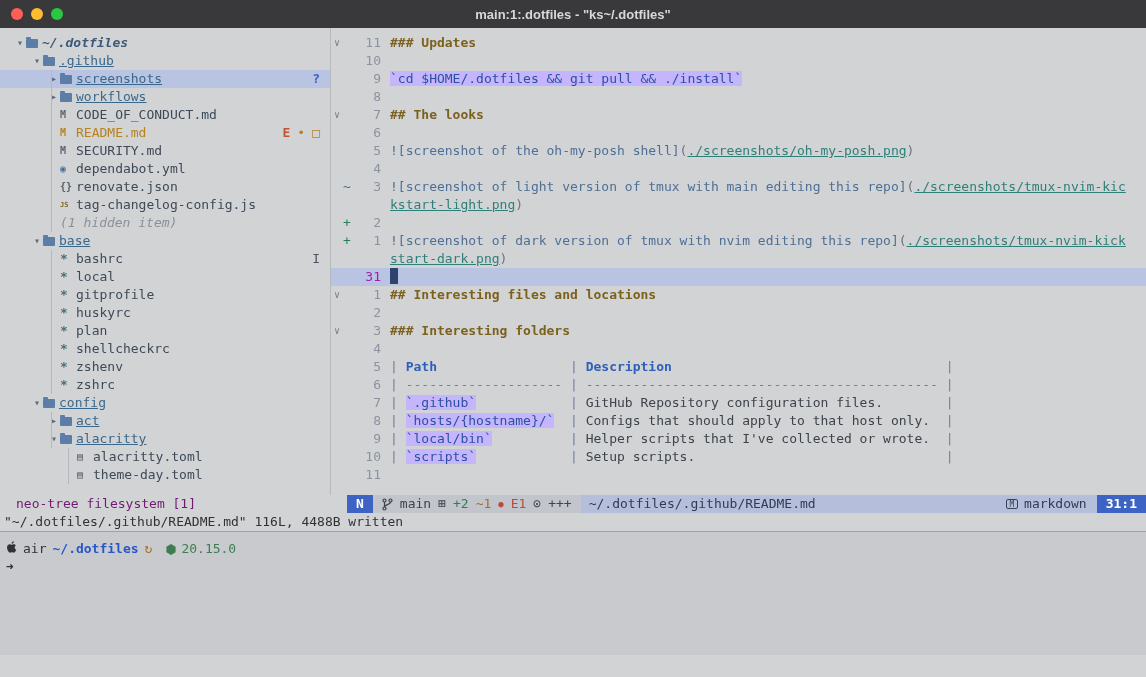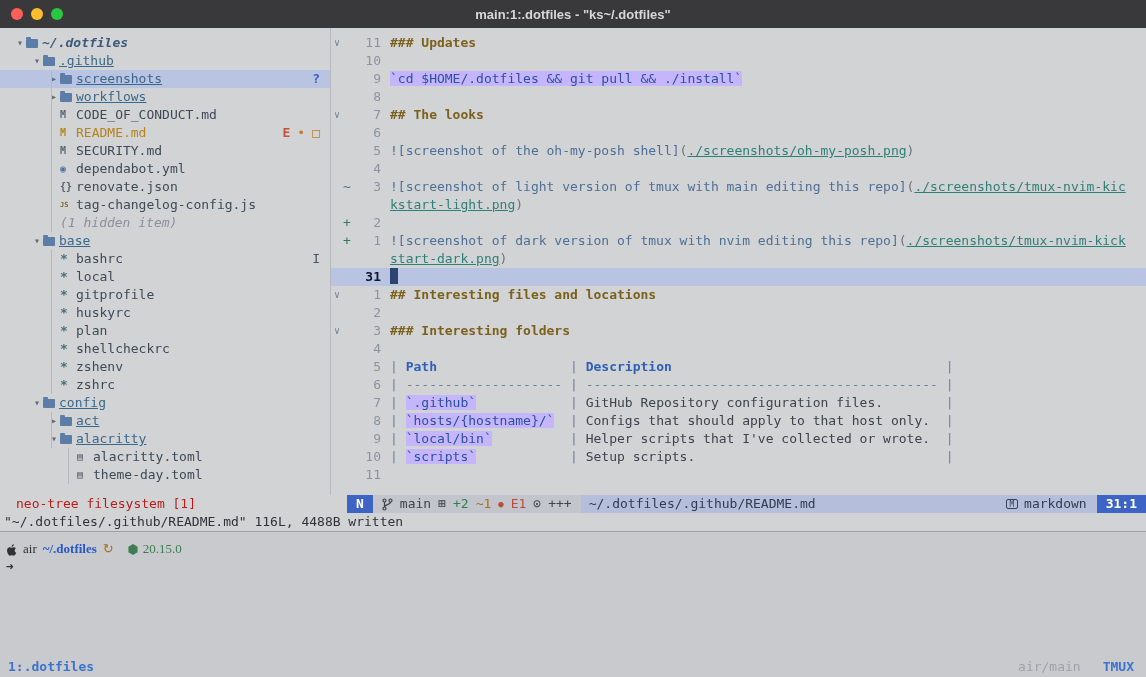--- a/index.html
+++ b/index.html
@@ -46,52 +46,52 @@
 
   
   .editor{flex:1;min-width:0;padding-top:6px;overflow:hidden;}
   .eline{height:18px;line-height:18px;display:flex;white-space:pre;}
   .eline.cursorline{background:#b9c3e2;}
   .fold{width:12px;flex:none;text-align:center;font-size:10px;color:#79828e;}
   .sign{width:11px;flex:none;color:#4a6e9a;}
   .sign.add{color:#2f7d57;}
   .sign.chg{color:#4a6e9a;}
   .lnum{width:27px;flex:none;text-align:right;color:#8b93a0;}
-  .lnum.curnum{color:#0f172a;font-weight:bold;}
+  .lnum.curnum{color:#a21caf;font-weight:normal;}
   .gap{width:9px;flex:none;}
   .ltext{white-space:pre;}
   .cursor-block{display:inline-block;width:8px;height:16px;background:#2e4470;vertical-align:-3px;}
   .seg-h{color:#7c611c;font-weight:bold;}
   .seg-code{color:#2c4fa3;background:#c4b5fd;}
   .seg-link{color:#4e6f96;}
   .seg-url{color:#2e7f78;text-decoration:underline;}
   .seg-punct{color:#6b7280;}
   .seg-pipe,.seg-dash{color:#7081a0;}
   .seg-th{color:#2d5fb8;font-weight:bold;}
   .seg-plain{color:#3d434b;}
 
   
   .strow{height:18px;line-height:18px;display:flex;flex:none;}
-  .st-neotree{width:331px;flex:none;padding-left:8px;color:#b91c1c;margin-left:8px;}
+  .st-neotree{width:331px;flex:none;padding-left:16px;color:#701a75;}
   .lualine{flex:1;display:flex;min-width:0;}
   .st-mode{background:#3d63c4;color:#fff;font-weight:bold;padding:0 9px;}
   .st-git{background:#c2c5cb;color:#3f4247;padding:0 9px;display:flex;align-items:center;gap:7px;}
   .st-git .g-add{color:#2e7d4f;} .st-git .g-chg{color:#a8711c;}
   .st-git .g-err{color:#bf4a3a;} .st-git .g-errdot{color:#bf4a3a;font-size:9px;}
   .st-git .gi{color:#3f4247;}
   .st-path{background:#b5bedb;color:#343c52;flex:1;padding:0 8px;min-width:0;}
   .st-ft{background:#b5bedb;color:#343c52;padding:0 10px;display:flex;align-items:center;gap:6px;}
   .st-pos{background:#3d63c4;color:#fff;font-weight:bold;padding:0 9px;}
 
   .cmdline{height:18px;line-height:18px;padding-left:4px;color:#2f3337;flex:none;white-space:pre;}
 
   
   .shell{height:124px;flex:none;background:#c9cacd;border-top:1px solid #9da2a8;
          box-sizing:border-box;padding:8px 0 0 6px;}
-  .pline{height:18px;line-height:18px;display:flex;align-items:center;gap:6px;white-space:pre;font-family:Liberation Serif, serif;}
+  .pline{height:18px;line-height:18px;display:flex;gap:6px;white-space:pre;}
   .p-host{color:#2f3337;}
   .p-cwd{color:#2757c9;font-weight:bold;}
   .p-sync{color:#a8711c;}
   .p-node{color:#3e7d52;display:flex;align-items:center;gap:5px;margin-left:8px;}
   .p-arrow{height:18px;line-height:18px;color:#2f3337;font-weight:bold;}
 
   
   .tmuxbar{height:22px;flex:none;background:#c9cacd;display:flex;align-items:center;padding:0 8px;}
   .t-win{color:#3b74cc;font-weight:bold;}
   .t-spacer{flex:1;}
@@ -222,20 +222,14 @@
       <span class="p-node">
         <svg width="10" height="11" viewBox="0 0 10 11">
             <polygon points="5,0 9.6,2.7 9.6,8.2 5,11 0.4,8.2 0.4,2.7" fill="#3e7d52"></polygon>
           </svg>
         <span>20.15.0</span>
       </span>
     </div>
     <div class="p-arrow">➜</div>
   </div>
 
-  <div class="tmuxbar">
-    <span class="t-win">1:.dotfiles</span>
-    <span class="t-spacer"></span>
-    <span class="t-session">air/main</span>
-    <span class="t-label">TMUX</span>
-  </div>
 
 </div>
 
 </body></html>

